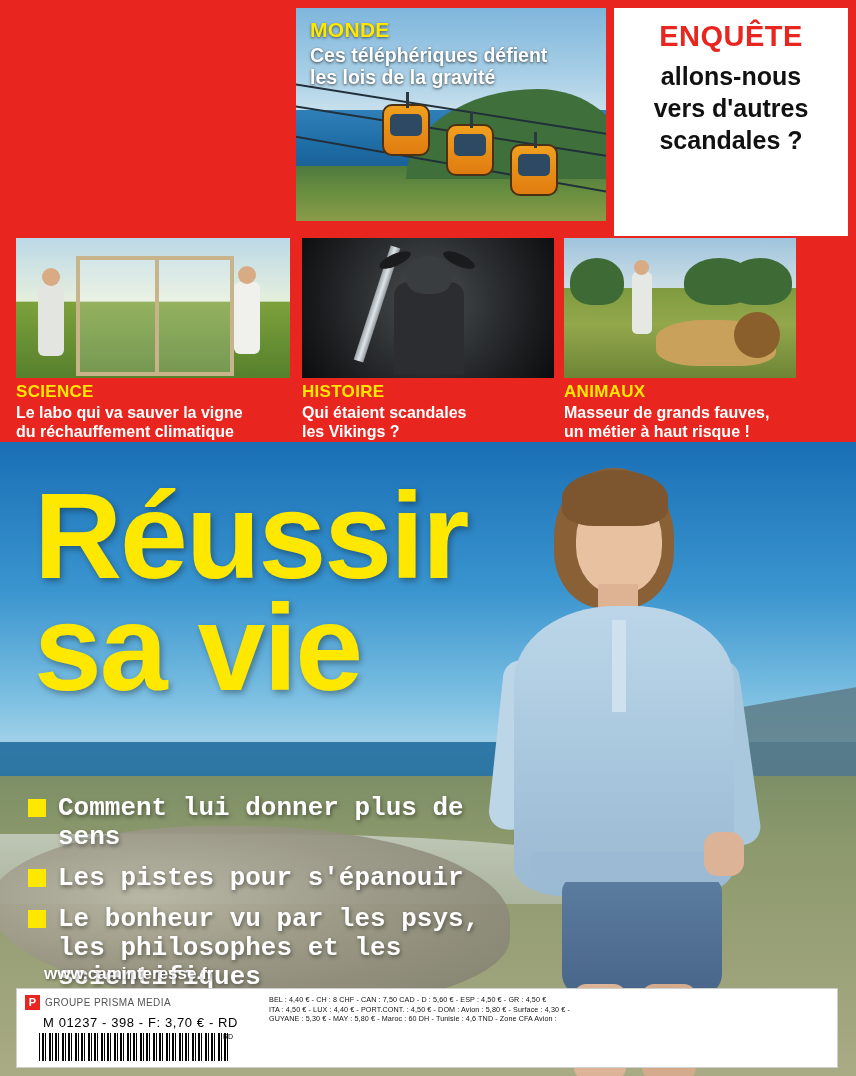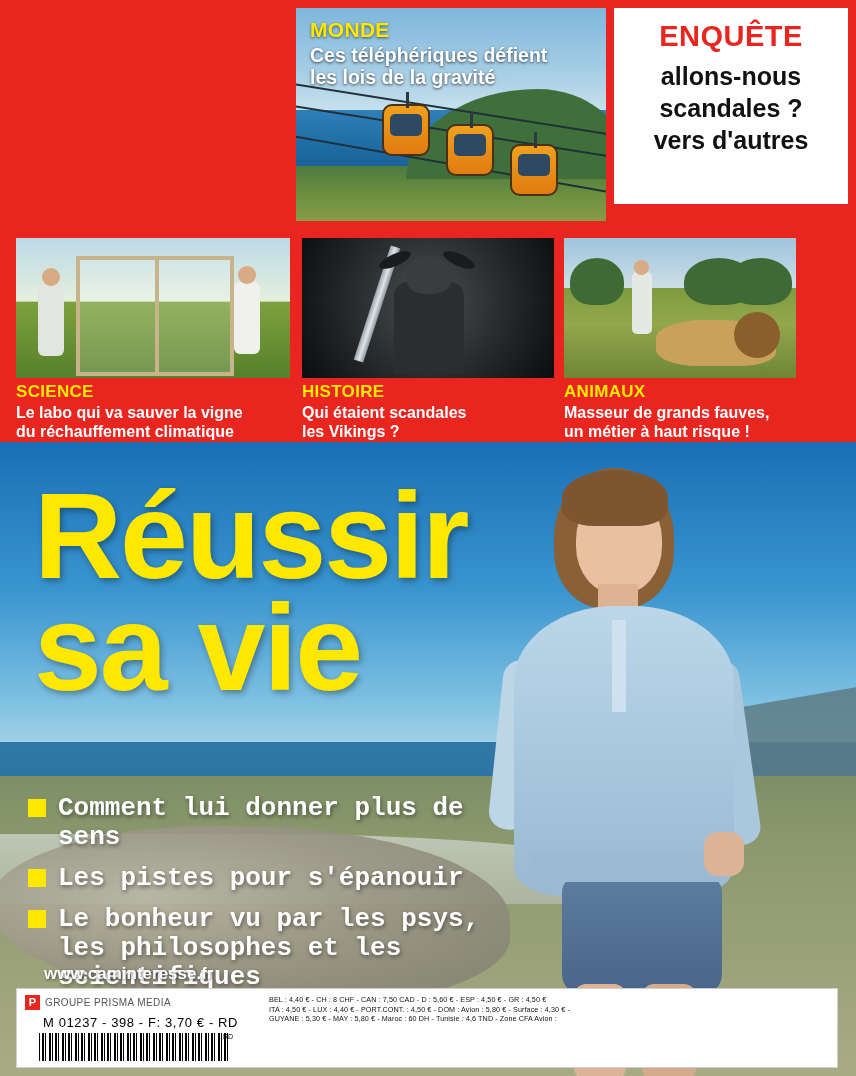--- a/index.html
+++ b/index.html
@@ -144,21 +144,21 @@
     font-weight: bold;
     font-size: 19.5px;
     line-height: 22px;
     text-shadow: 0 1px 3px rgba(0,0,0,.7);
   }
 
   
   .enquete {
     position: absolute;
     left: 614px; top: 8px;
-    width: 234px; height: 196px;
+    width: 234px; height: 228px;
     background: #ffffff;
   }
   .enquete-label {
     position: absolute;
     left: 0; top: 12px; width: 234px;
     text-align: center;
     color: #e8251f;
     font-weight: bold;
     font-size: 29px;
     letter-spacing: 0.5px;
@@ -423,22 +423,22 @@
     <div class="monde-title">
       <div>Ces téléphériques défient</div>
       <div>les lois de la gravité</div>
     </div>
   </div>
 
   <div class="enquete">
     <div class="enquete-label">ENQUÊTE</div>
     <div class="enquete-title">
       <div>allons-nous</div>
+      <div>vers d'autres</div>
       <div>scandales ?</div>
-      <div>vers d'autres</div>
     </div>
   </div>
 
   <div class="teaser t-science">
     <div class="photo">
       <div class="sc-sky"></div>
       <div class="sc-frame"></div>
       <div class="sc-person" style="left:22px; top:46px;"></div>
       <div class="sc-head" style="left:26px; top:30px;"></div>
       <div class="sc-person" style="left:218px; top:44px; background:#f0f0ec;"></div>

